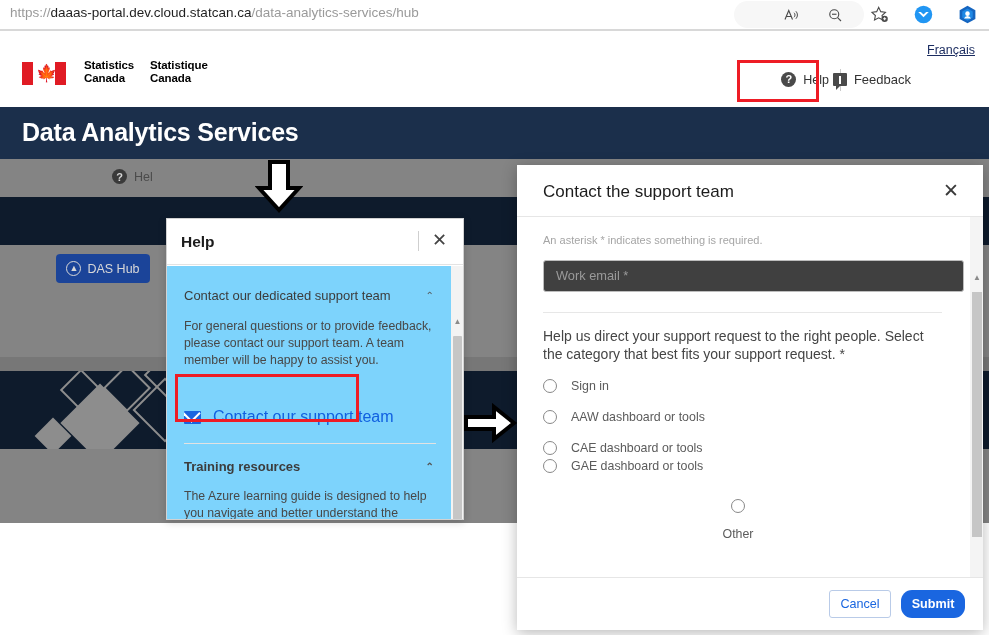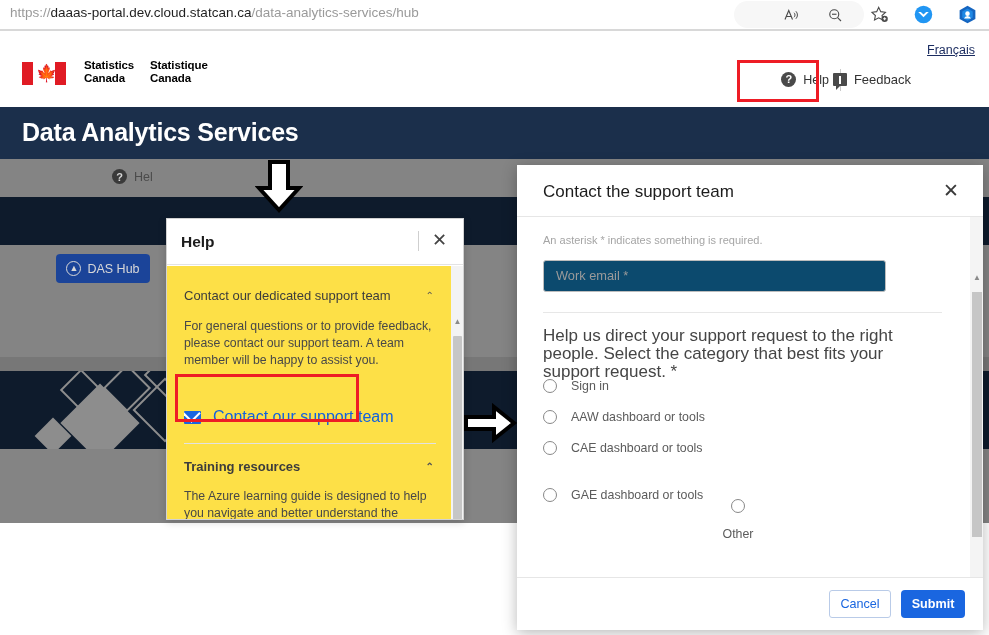--- a/index.html
+++ b/index.html
@@ -148,21 +148,21 @@
     position:absolute; left:0; top:0; width:100%; height:46px; background:#fff;
     border-bottom:1px solid #e3e3e3;
   }
   .help-panel-title { position:absolute; left:14px; top:14px; font-size:15.5px; font-weight:bold; color:#1c1c1c; }
   .help-panel-x {
     position:absolute; right:16px; top:12px; font-size:18px; color:#444; cursor:pointer;
     line-height:1; font-weight:300;
   }
   .head-div { position:absolute; right:44px; top:12px; width:1px; height:20px; background:#cfcfcf; }
   .help-panel-body {
-    position:absolute; left:0; top:47px; width:100%; height:255px; background:#fde047; overflow:hidden;
+    position:absolute; left:0; top:47px; width:100%; height:255px; background:#7dd3fc; overflow:hidden;
   }
   .acc-head {
     position:absolute; left:17px; width:250px; font-size:13px; color:#3c3c3c;
     display:flex; align-items:center; justify-content:space-between; cursor:pointer;
   }
   .chev { font-size:10px; color:#555; }
   .acc-para {
     position:absolute; left:17px; width:255px; font-size:12.3px; color:#484848; line-height:17px;
   }
   .contact-link {
@@ -196,27 +196,27 @@
   .modal {
     position:absolute; left:517px; top:165px; width:466px; height:465px;
     background:#ffffff; box-shadow:0 3px 14px rgba(0,0,0,.28); z-index:25; overflow:hidden;
   }
   .modal-head { position:absolute; left:0; top:0; width:100%; height:52px; border-bottom:1px solid #e6e6e6;text-align:center; }
   .modal-title { position:absolute; left:26px; top:17px; font-size:17px; color:#1c1c1c; }
   .modal-x { position:absolute; right:24px; top:16px; font-size:19px; color:#3a3a3a; cursor:pointer; font-weight:300; line-height:1; }
   .modal-body { position:absolute; left:0; top:52px; width:100%; height:360px; overflow:hidden; }
   .req-note { position:absolute; left:26px; top:17px; font-size:11px; color:#a5a5a5; }
   .field-email {
-    position:absolute; left:26px; top:43px; width:343px; height:32px;
-    border:1px solid #bdbdbd; border-radius:3px; background:#0c4a6e;
+    position:absolute; left:26px; top:43px; width:421px; height:32px;
+    border:1px solid #bdbdbd; border-radius:3px; background:#404040;
     font-size:12.8px; color:#9a9a9a; padding:0 12px; line-height:30px;
     display:flex; align-items:center; cursor:text;
   }
   .modal-hr { position:absolute; left:26px; top:95px; width:399px; height:1px; background:#e7e7e7; }
-  .cat-text { position:absolute; left:26px; top:110px; width:400px; font-size:17px; color:#454545; line-height:18px; }
+  .cat-text { position:absolute; left:26px; top:110px; width:400px; font-size:14px; color:#454545; line-height:18px; }
   .radio-row {
     position:absolute; left:26px; width:390px; height:22px; display:flex; align-items:center; gap:14px; cursor:pointer;
   }
   .radio-dot { width:14px; height:14px; border:1.6px solid #888; border-radius:50%; background:#fff; flex:0 0 auto; }
   .radio-lbl { font-size:12.4px; color:#5b5b5b; }
   .modal-scroll-track { position:absolute; right:0; top:52px; width:13px; height:360px; background:#f4f4f4; }
   .modal-scroll-thumb { position:absolute; right:1px; top:75px; width:10px; height:245px; background:#c6c6c6; }
   .modal-sc-up { position:absolute; right:1px; top:56px; width:10px; text-align:center; font-size:8px; color:#8a8a8a; }
   .modal-sc-dn { position:absolute; right:1px; top:395px; width:10px; text-align:center; font-size:8px; color:#6a6a6a; }
   .modal-foot {
@@ -224,21 +224,21 @@
     border-top:1px solid #e6e6e6;
   }
   .btn-cancel {
     position:absolute; right:92px; top:12px; width:62px; height:28px;
     border:1px solid #b9cbe8; border-radius:3px; background:#fff; color:#1a66e0;
     font-size:12.6px; display:flex; align-items:center; justify-content:center; cursor:pointer;
     font-family:"Liberation Sans", sans-serif;
   }
   .btn-submit {
     position:absolute; right:18px; top:12px; width:64px; height:28px;
-    border:none; border-radius:4px; background:#1a66e0; color:#fff;
+    border:none; border-radius:11px; background:#1a66e0; color:#fff;
     font-size:12.6px; font-weight:bold; display:flex; align-items:center; justify-content:center; cursor:pointer;
     font-family:"Liberation Sans", sans-serif;
   }
 
   
   .arrow-down { position:absolute; left:255px; top:160px; z-index:40; }
   .arrow-right { position:absolute; left:464px; top:372px; z-index:40; }
 </style>
 </head>
 <body>
@@ -431,21 +431,21 @@
         <span class="radio-lbl">Sign in</span>
       </div>
       <div class="radio-row" style="top:189px;">
         <span class="radio-dot"></span>
         <span class="radio-lbl">AAW dashboard or tools</span>
       </div>
       <div class="radio-row" style="top:220px;">
         <span class="radio-dot"></span>
         <span class="radio-lbl">CAE dashboard or tools</span>
       </div>
-      <div class="radio-row" style="top:267px;text-align:right;">
+      <div class="radio-row" style="top:238px;text-align:right;">
         <span class="radio-dot"></span>
         <span class="radio-lbl">GAE dashboard or tools</span>
       </div>
       <div class="radio-row" style="top:282px;flex-direction:column;">
         <span class="radio-dot"></span>
         <span class="radio-lbl">Other</span>
       </div>
 
     </div>
 

